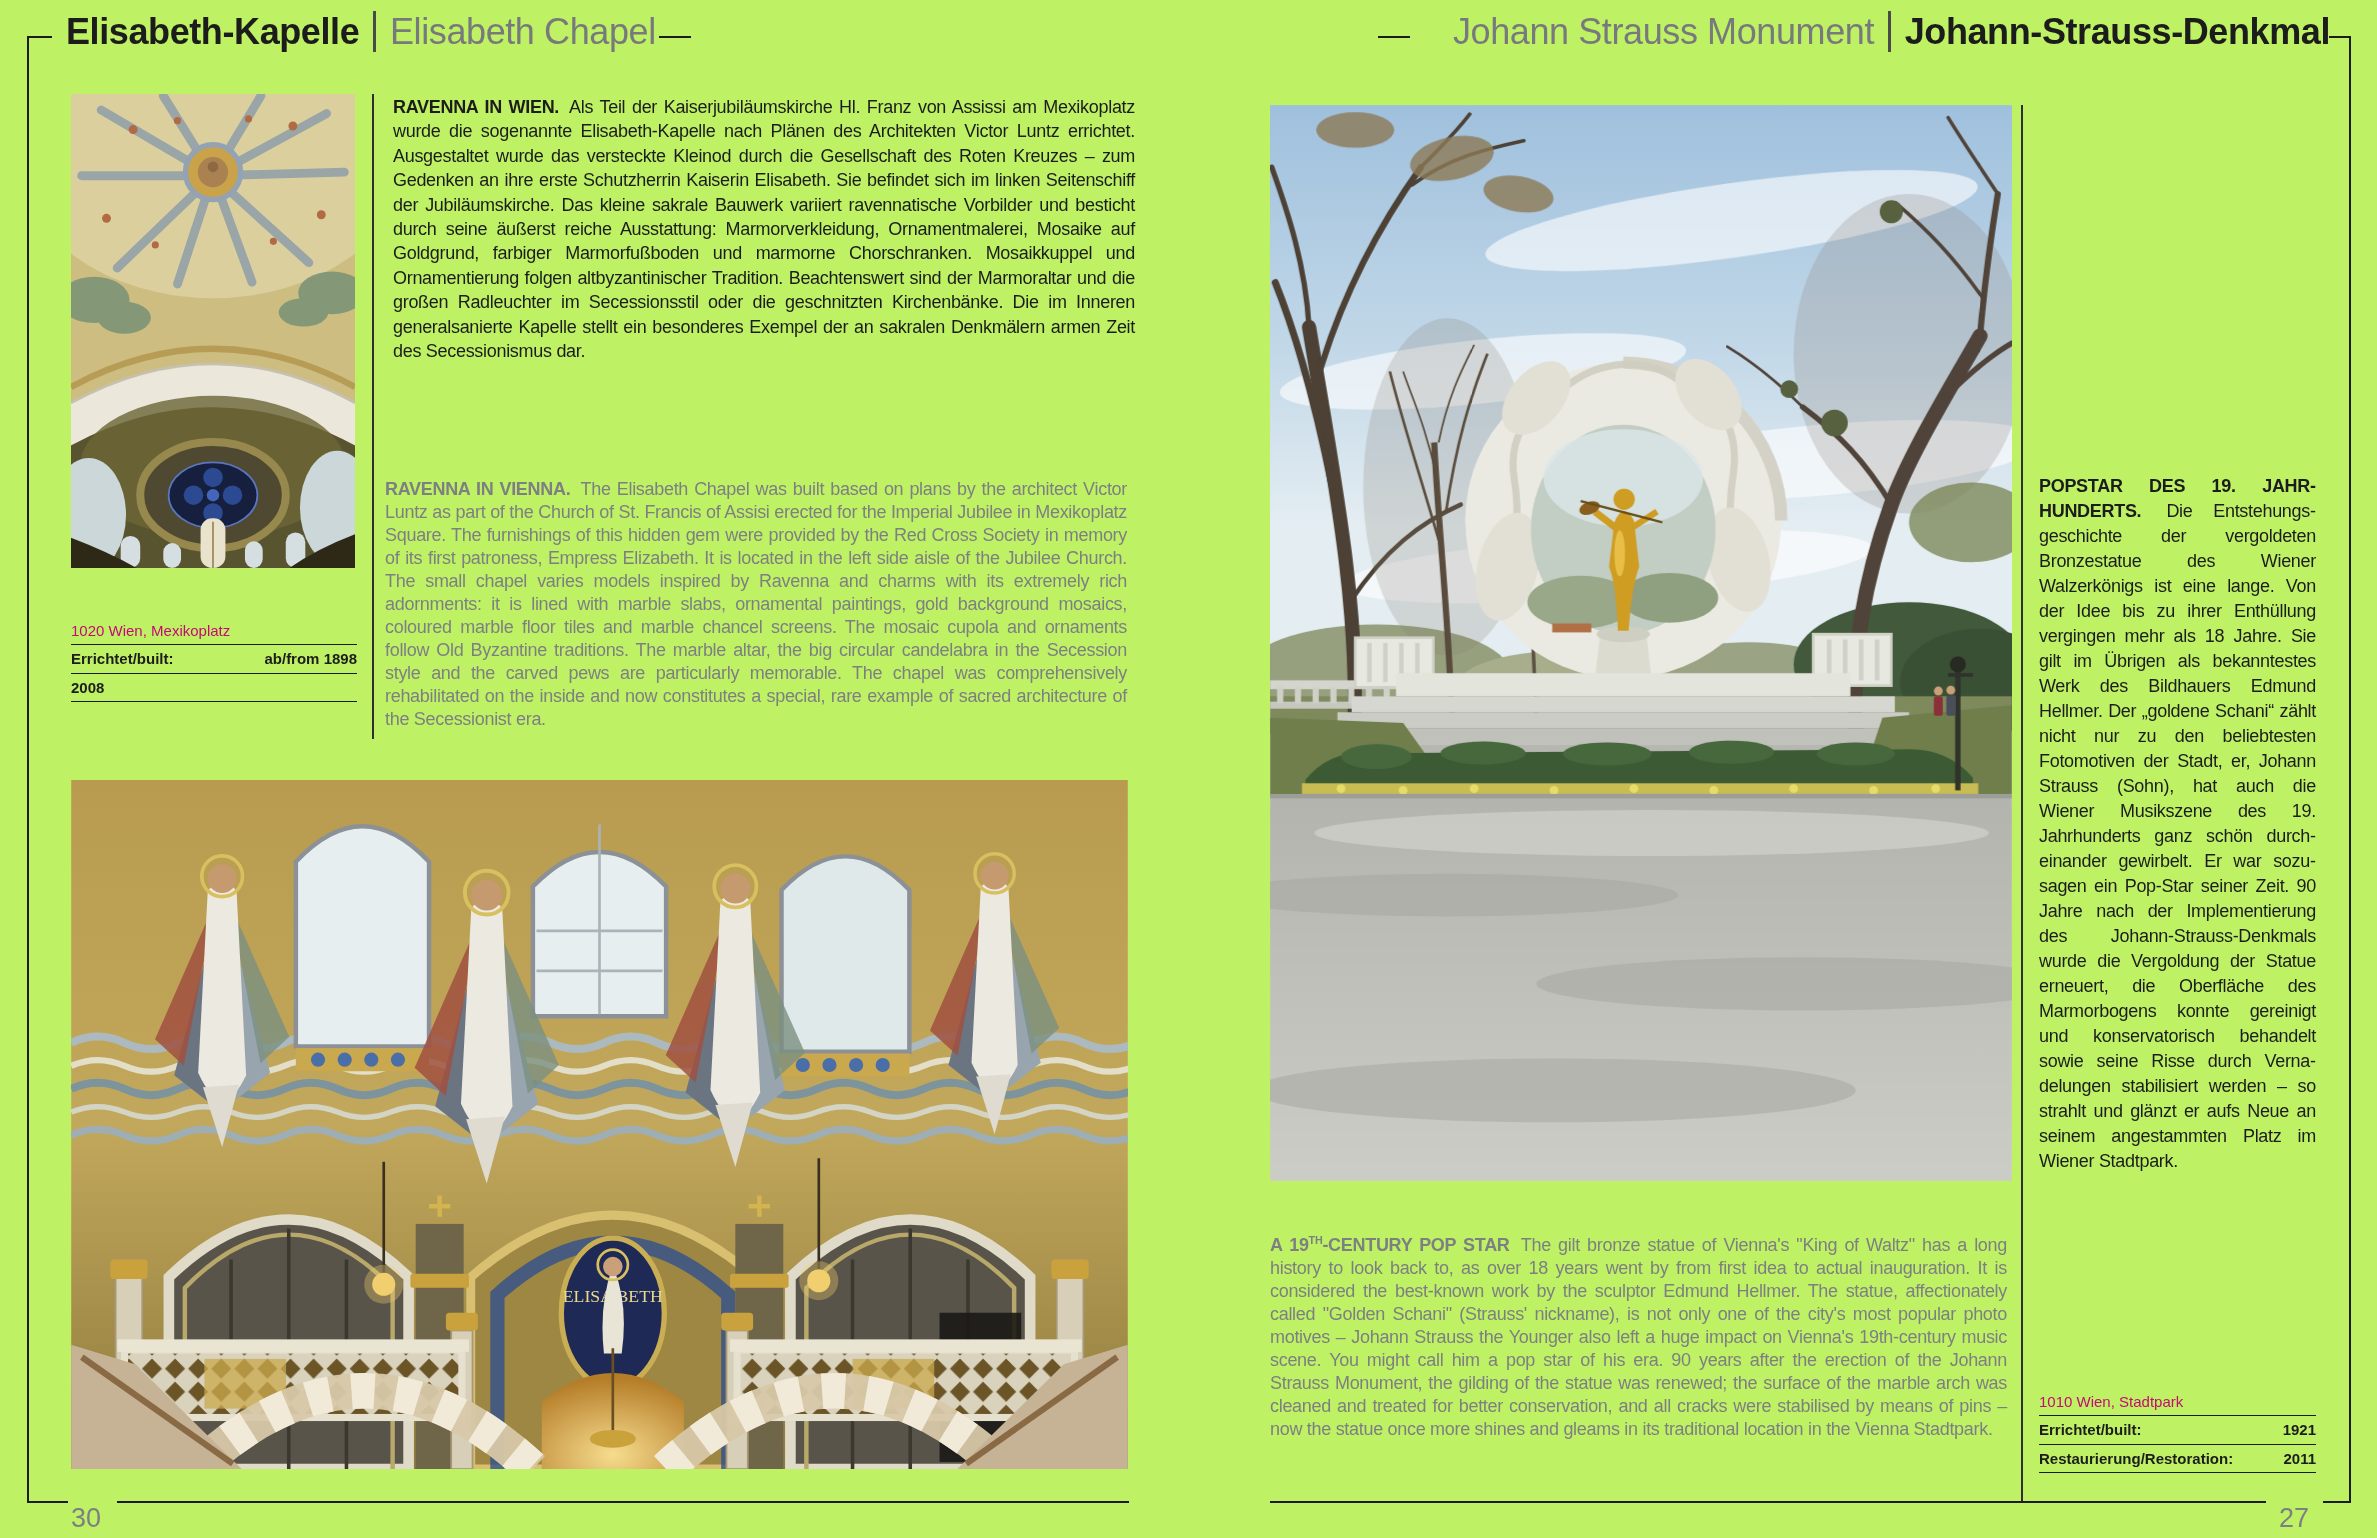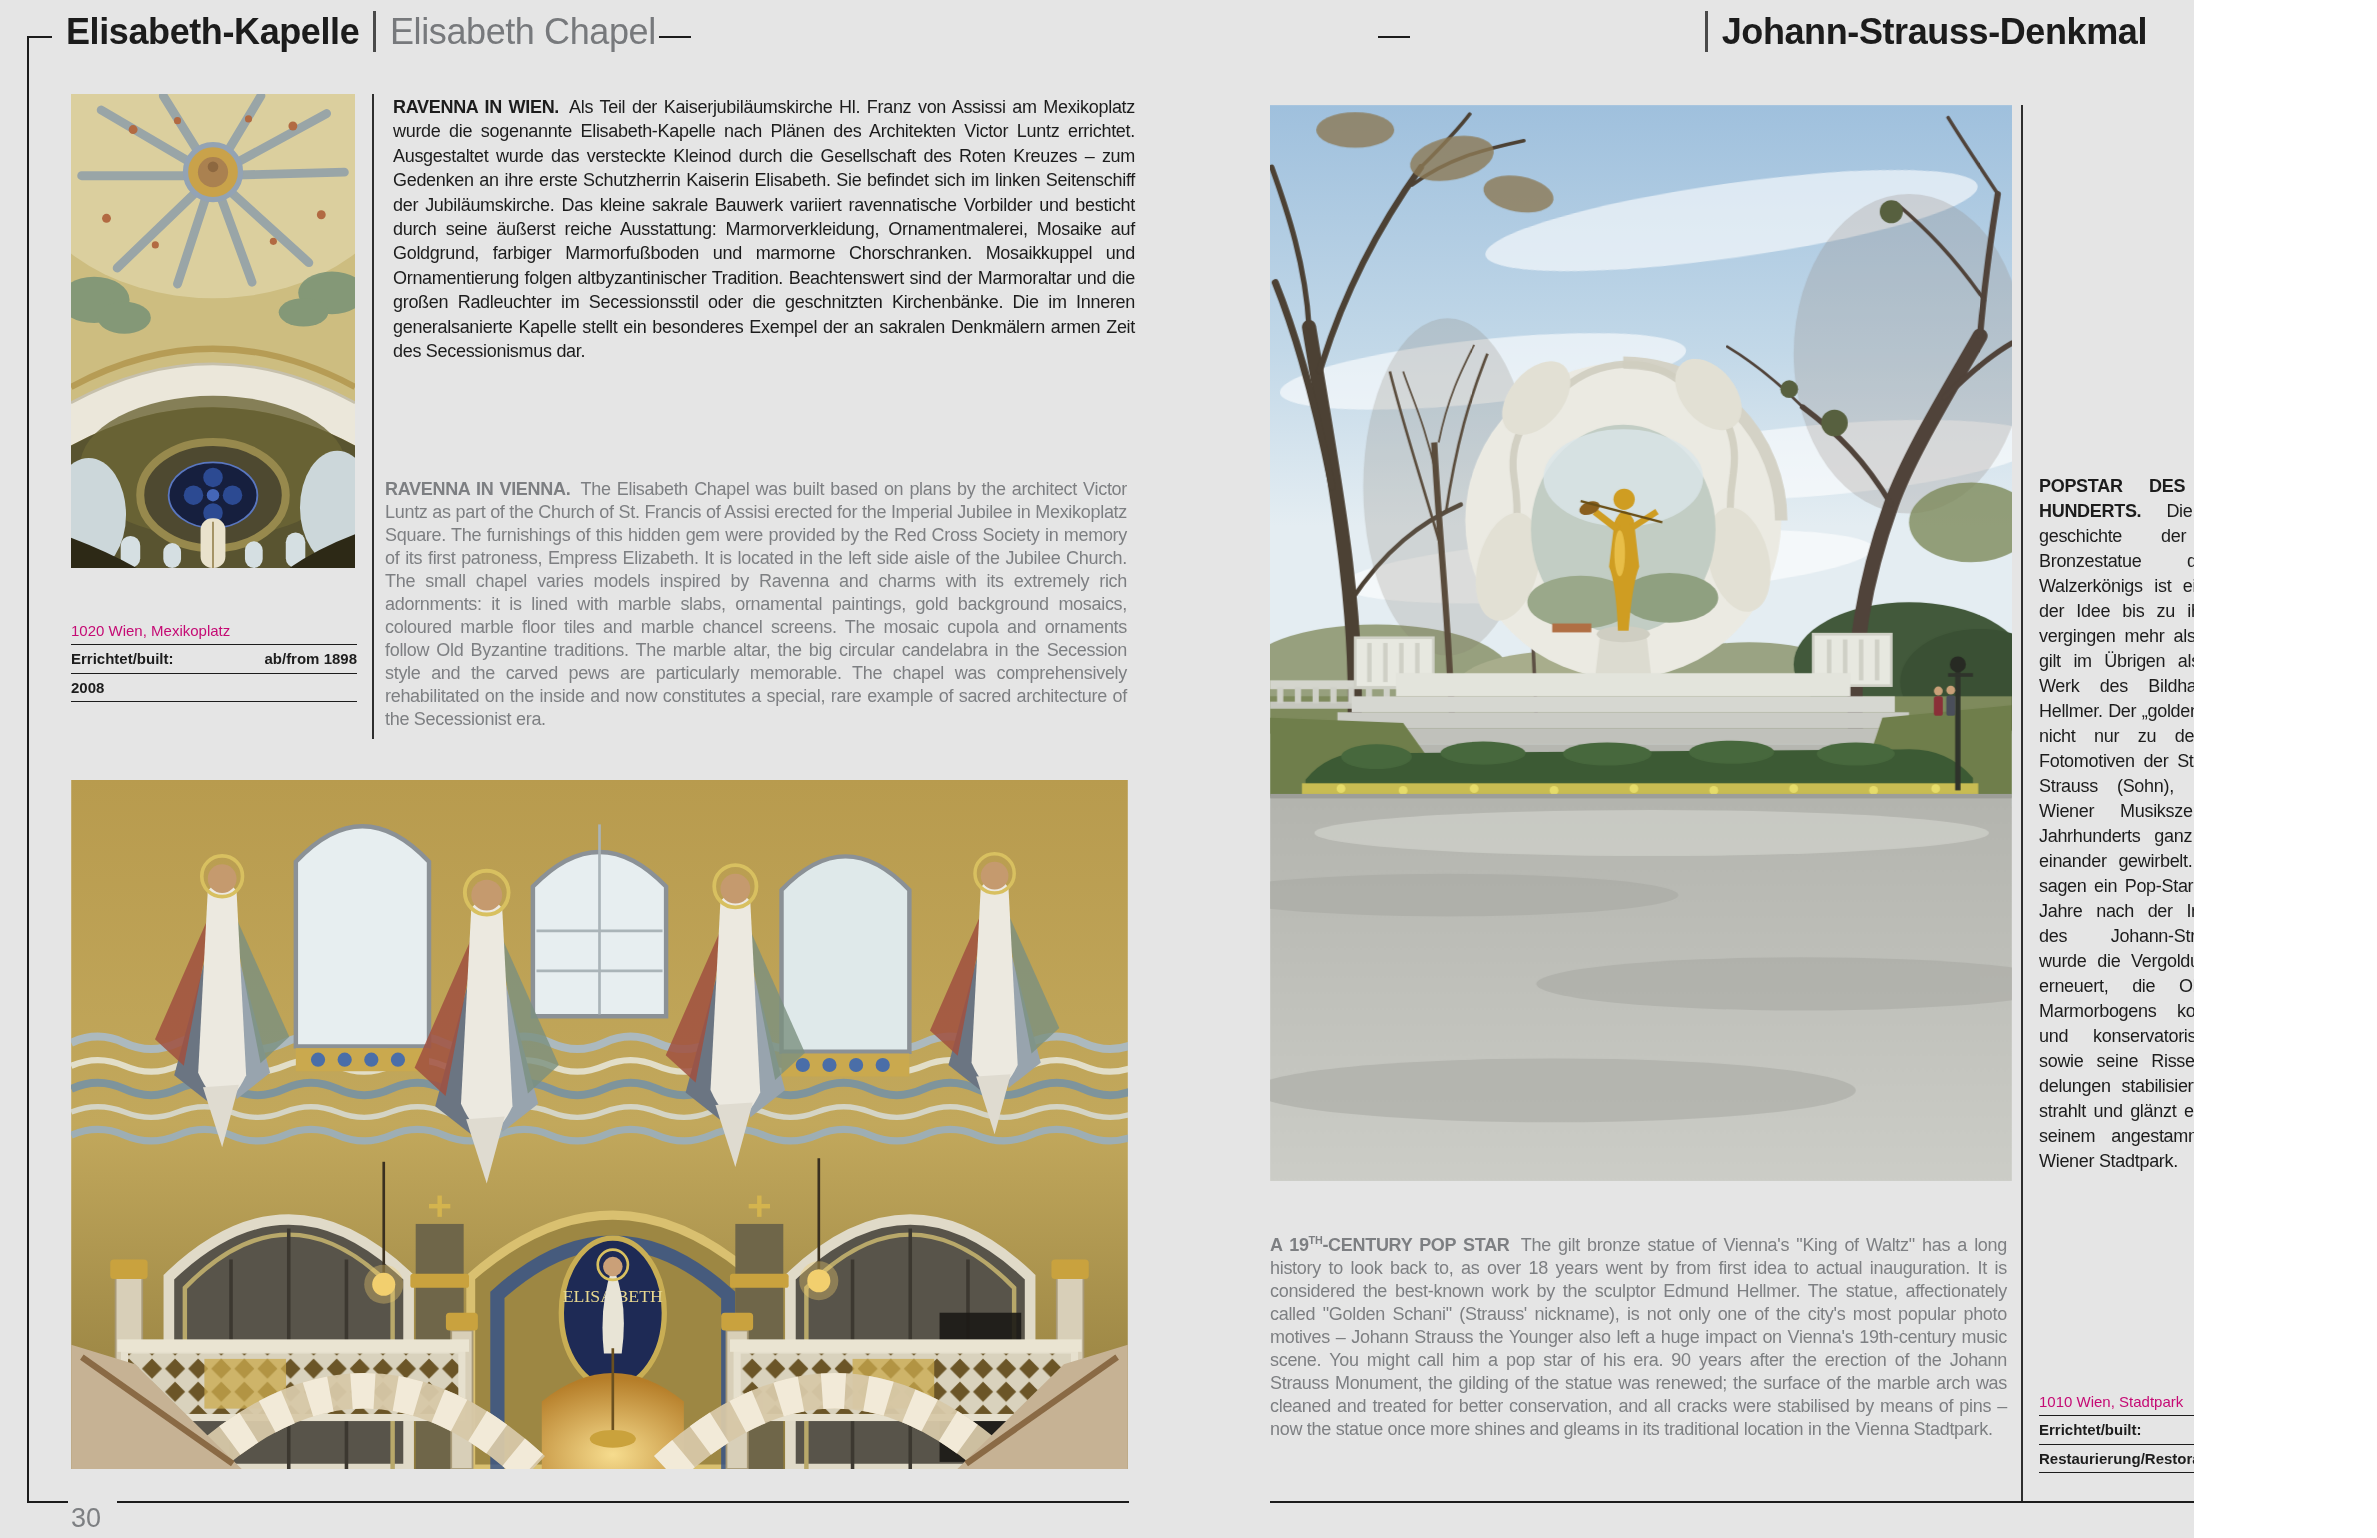--- a/index.html
+++ b/index.html
@@ -1,16 +1,16 @@
 <!DOCTYPE html>
 <html style="font-size:14px"><head>
 <meta charset="utf-8">
 <style>
   html,body{margin:0;padding:0;background:#ffffff;}
-  .spread{position:relative;width:2194px;height:1538px;background:#e5e5e5;overflow:hidden;
+  .spread{position:relative;width:2377px;height:1538px;background:#bef264;overflow:hidden;
           font-family:"Liberation Sans", sans-serif;color:#1c1c1c;}
   .fline{position:absolute;background:#1c1c1c;}
   
   .hdr{position:absolute;top:10.7px;display:flex;align-items:center;white-space:nowrap;}
   .hdr .t{font-size:36px;letter-spacing:-0.4px;}
   .hdr .t.bold{font-weight:bold;color:#1c1c1c;}
   .hdr .t.gray{color:#77797c;}
   .hdr .bar{width:2.7px;height:41px;background:#4a4a4a;margin:0 14px;}
   
   .para{position:absolute;text-align:justify;letter-spacing:-0.3px;}
@@ -287,20 +287,21 @@
 
   <section>
 
     <div class="fline" style="left:2349px;top:36px;width:1.8px;height:1467px;"></div>
     <div class="fline" style="left:1378px;top:36px;width:32px;height:1.8px;"></div>
     <div class="fline" style="left:2329px;top:36px;width:22px;height:1.8px;"></div>
     <div class="fline" style="left:2323px;top:1501px;width:27.5px;height:1.8px;"></div>
     <div class="fline" style="left:1270px;top:1501px;width:996px;height:1.8px;"></div>
 
     <header class="hdr" style="right:47px;">
+      <span class="t gray">Johann Strauss Monument</span>
       <span class="bar"></span>
       <span class="t bold">Johann-Strauss-Denkmal</span>
     </header>
 
     <svg class="ph" style="left:1270px;top:105px;" width="742" height="1076" viewBox="0 0 836 1212" xmlns="http://www.w3.org/2000/svg">
       <defs>
         <linearGradient id="p3sky" x1="0" y1="0" x2="0" y2="1">
           <stop offset="0" stop-color="#9fc0dd"></stop>
             <stop offset="0.35" stop-color="#c2d8e8"></stop>
             <stop offset="0.6" stop-color="#e4edf2"></stop>

